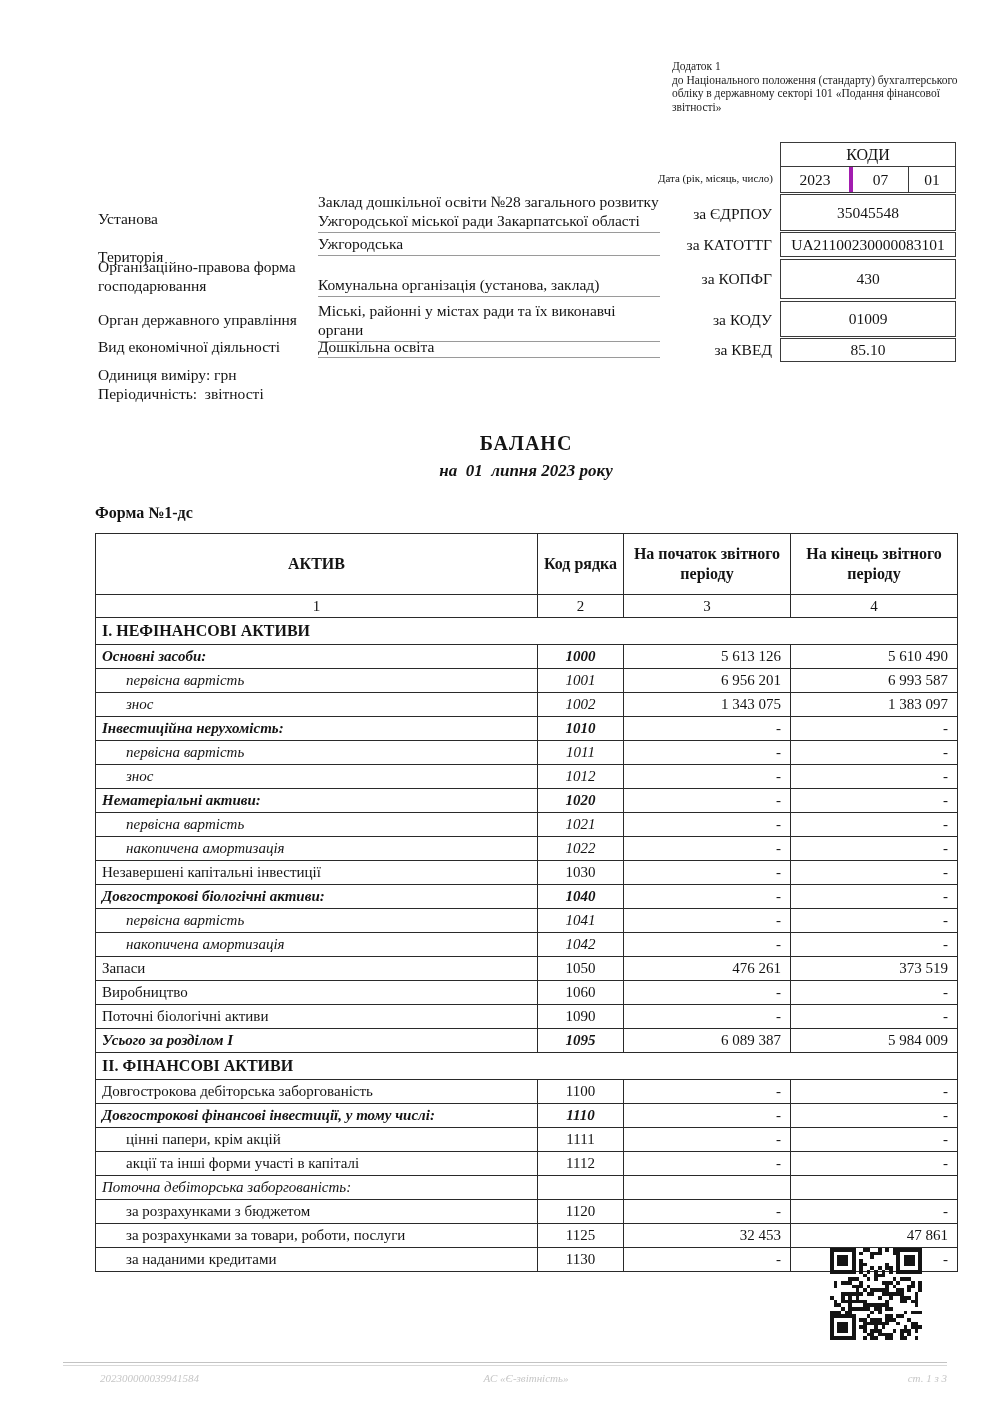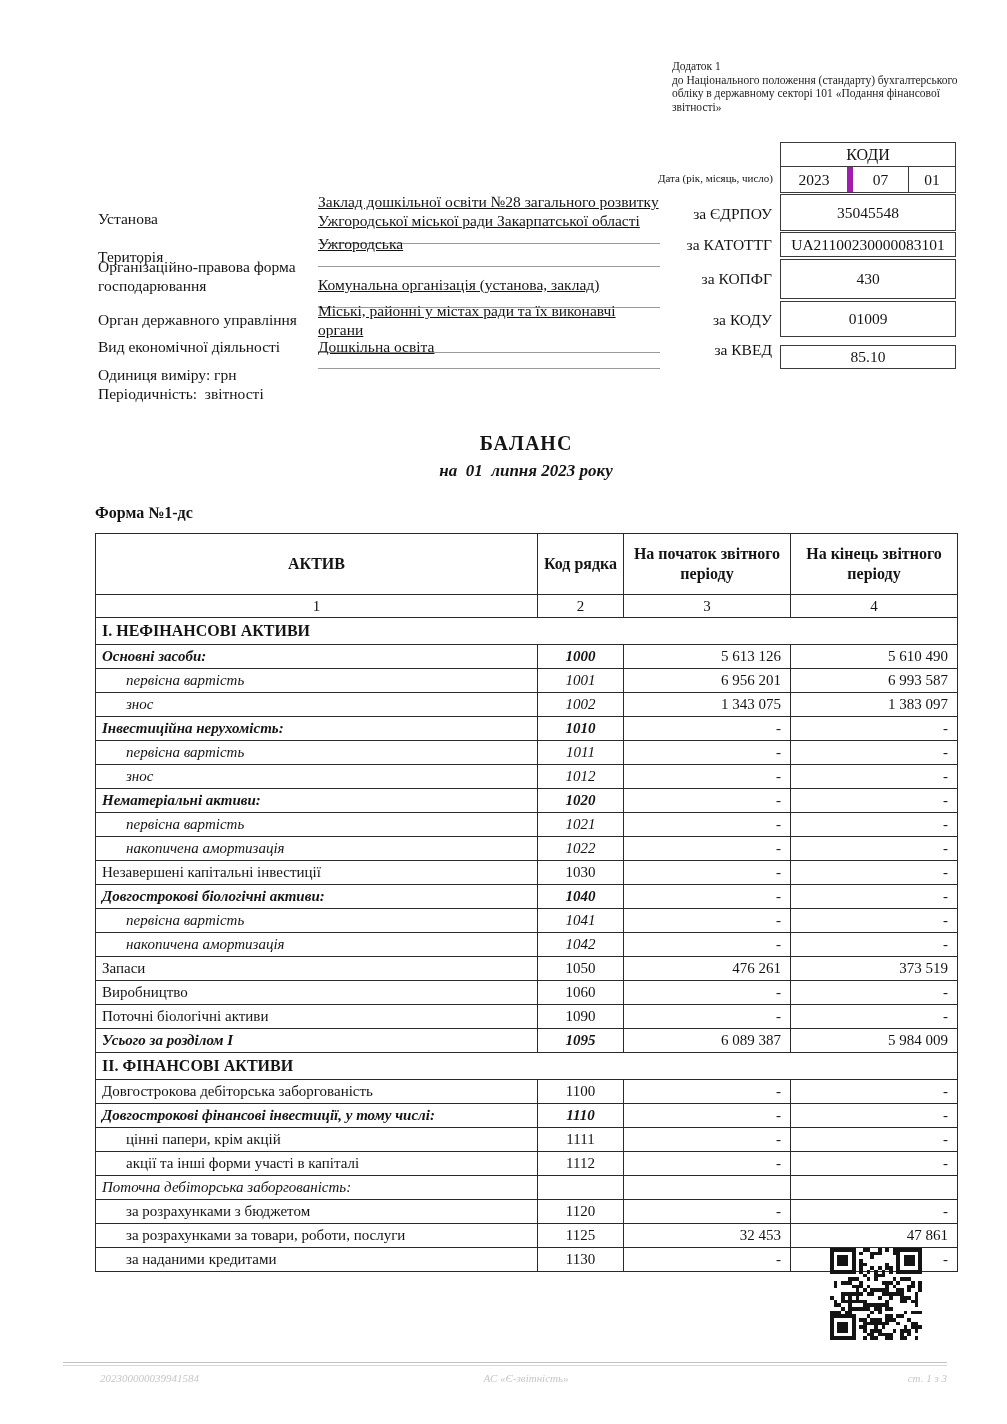--- a/index.html
+++ b/index.html
@@ -16,46 +16,46 @@
   .lbl-0{top:190px;}
   .lbl-1{top:228px;}
   .lbl-2{top:237px;width:228px;line-height:19px;}
   .lbl-3{top:291px;}
   .lbl-4{top:318px;}
   .unit{left:98px;top:346px;font-size:15.5px;white-space:pre;}
   .period{left:98px;top:365px;font-size:15.5px;white-space:pre;}
 
   
   .info-value{left:318px;width:342px;font-size:15.5px;line-height:19px;
-              border-bottom:1px solid #9a9a9a;padding-bottom:13px;text-decoration:underline;}
+              border-bottom:1px solid #9a9a9a;padding-bottom:2px;}
   .val-0{top:172px;min-height:36px;}
   .val-1{top:214px;height:19px;}
   .val-2{top:255px;height:19px;}
   .val-3{top:281px;min-height:32px;}
   .val-4{top:317px;height:18px;}
 
   
   .date-label{left:555px;top:152px;width:218px;text-align:right;font-size:11px;}
   .code-label{left:590px;width:182px;text-align:right;font-size:15.5px;}
   .cl-0{top:185px;} .cl-1{top:216px;} .cl-2{top:250px;} .cl-3{top:291px;} .cl-4{top:321px;}
 
   
   .kody-box{left:780px;width:176px;border:1px solid #3a3a3a;text-align:center;
             font-size:15.5px;box-sizing:border-box;}
   .kody-header{top:122px;height:25px;line-height:23px;font-size:16px;}
   .kody-date{top:146px;height:27px;display:flex;padding:0;}
   .kody-date .dcell{line-height:25px;box-sizing:border-box;}
-  .dcell-0{width:72px;border-right:6px solid #a21caf;}
+  .dcell-0{width:72px;border-right:4px solid #a21caf;}
   .dcell-1{width:56px;border-right:1px solid #3a3a3a;}
   .dcell-2{width:46px;}
   .kbox-0{top:174px;height:37px;line-height:35px;}
   .kbox-1{top:212px;height:25px;line-height:23px;}
   .kbox-2{top:239px;height:40px;line-height:38px;}
   .kbox-3{top:281px;height:36px;line-height:34px;}
-  .kbox-4{top:325px;height:24px;line-height:22px;}
+  .kbox-4{top:318px;height:24px;line-height:22px;}
 
   
   .title-main{left:95px;top:412px;width:862px;text-align:center;font-size:20px;
               font-weight:bold;letter-spacing:1px;}
   .title-date{left:95px;top:441px;width:862px;text-align:center;font-size:17px;
               font-weight:bold;font-style:italic;white-space:pre;}
   .form-label{left:95px;top:484px;width:827px;text-align:left;font-size:16px;font-weight:bold;}
 
   
   .balance-table{position:absolute;left:95px;top:513px;width:862px;

